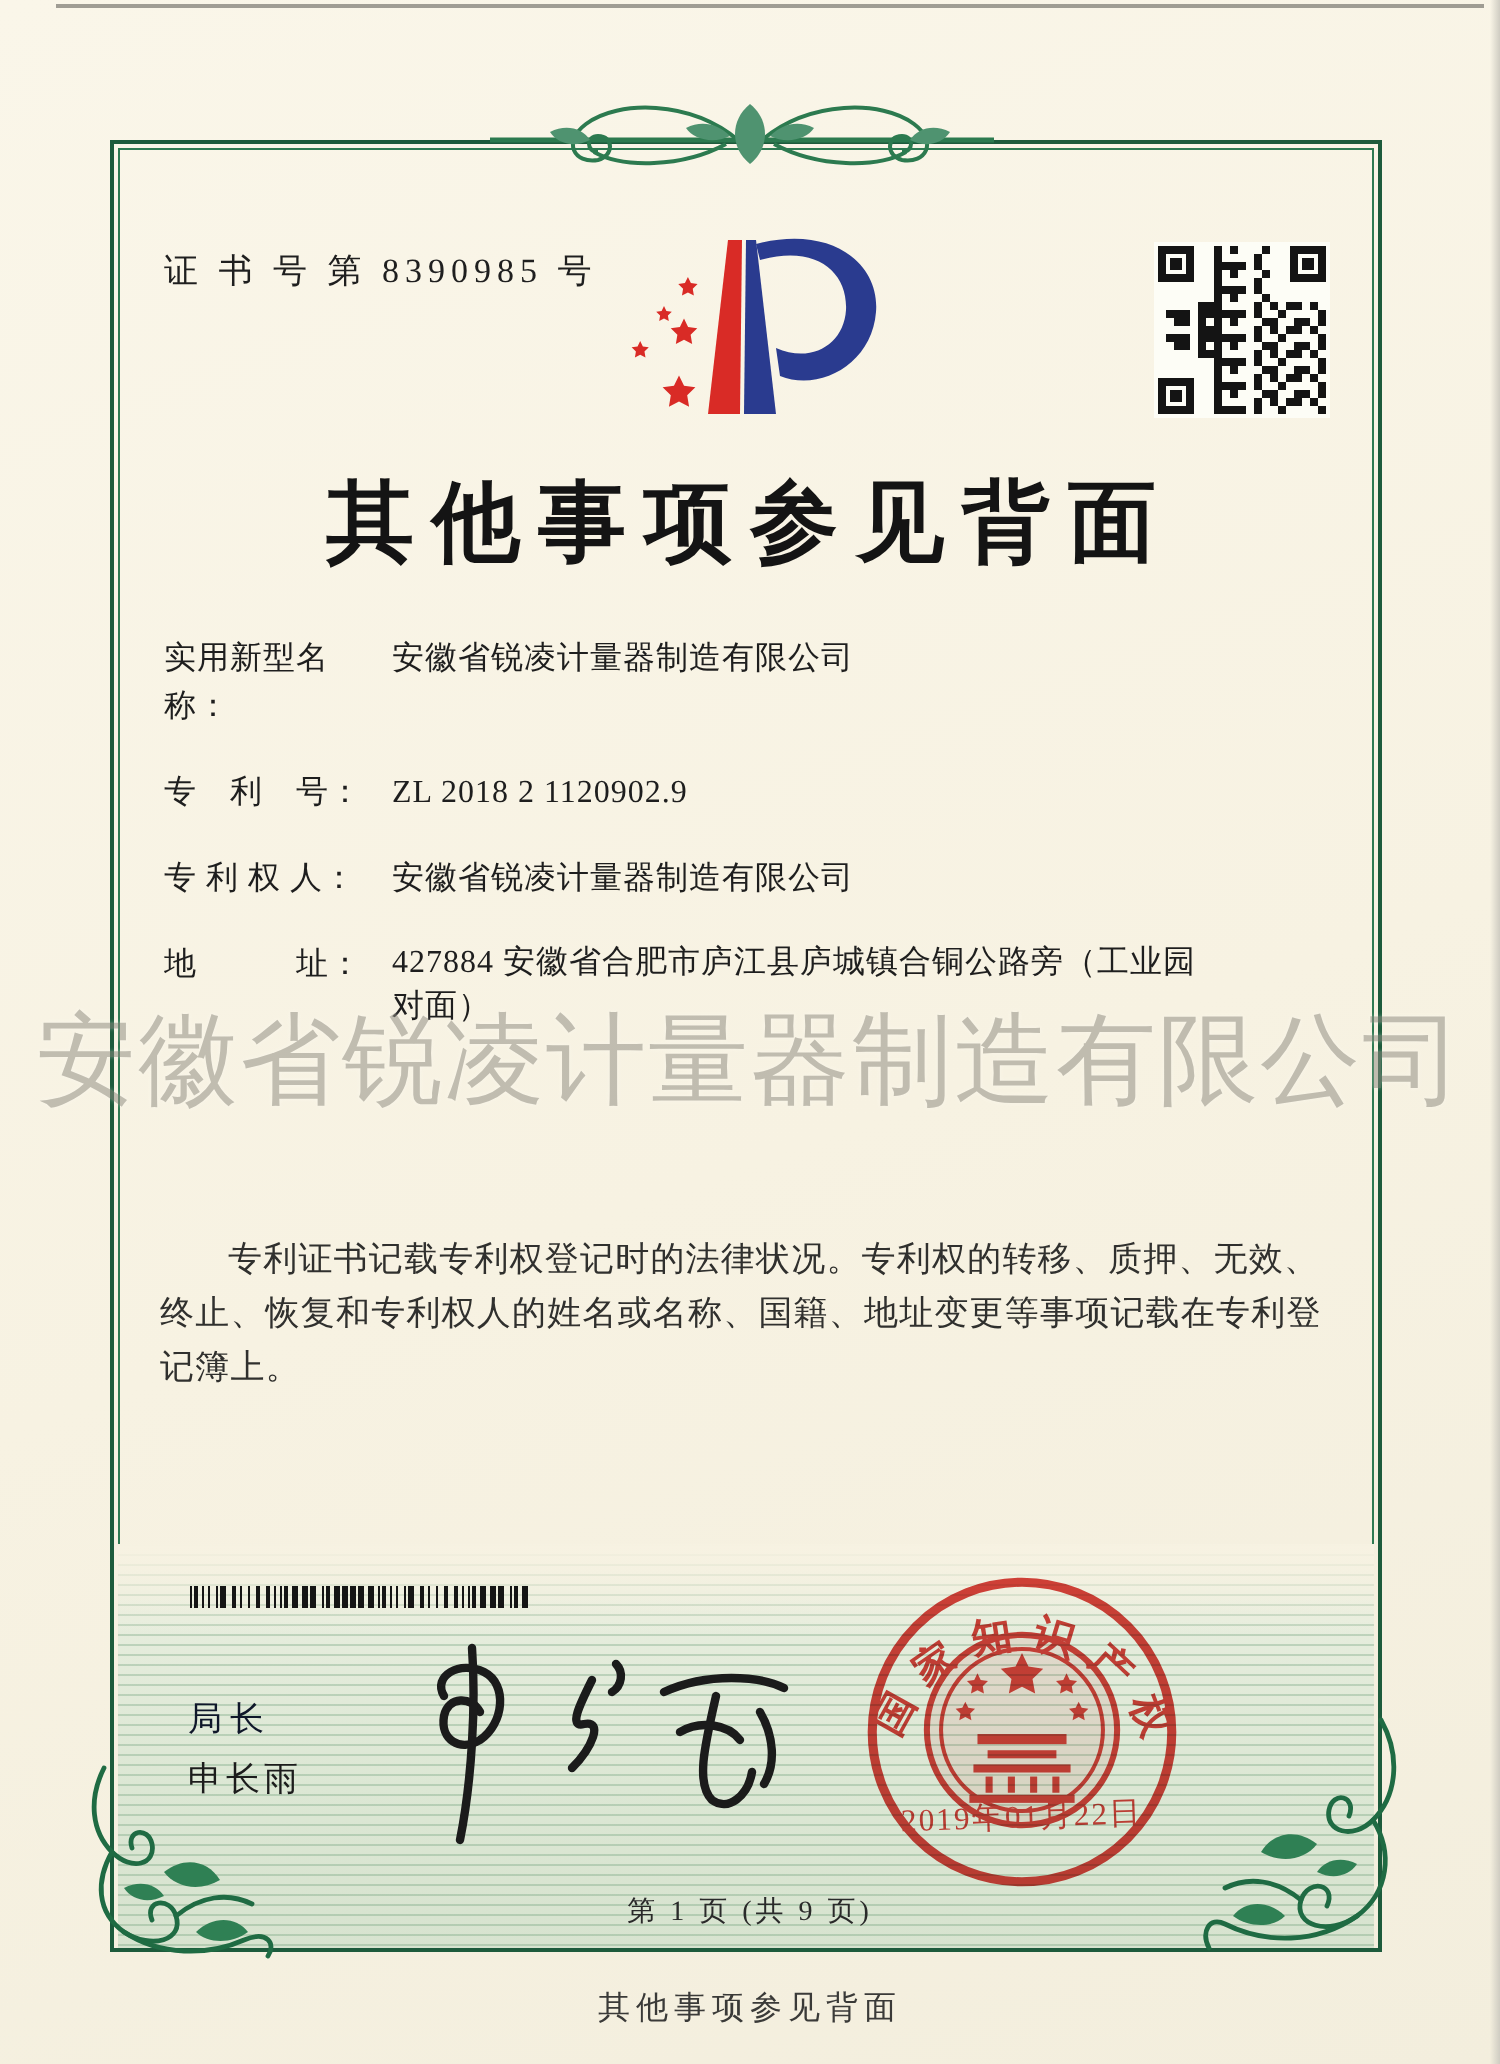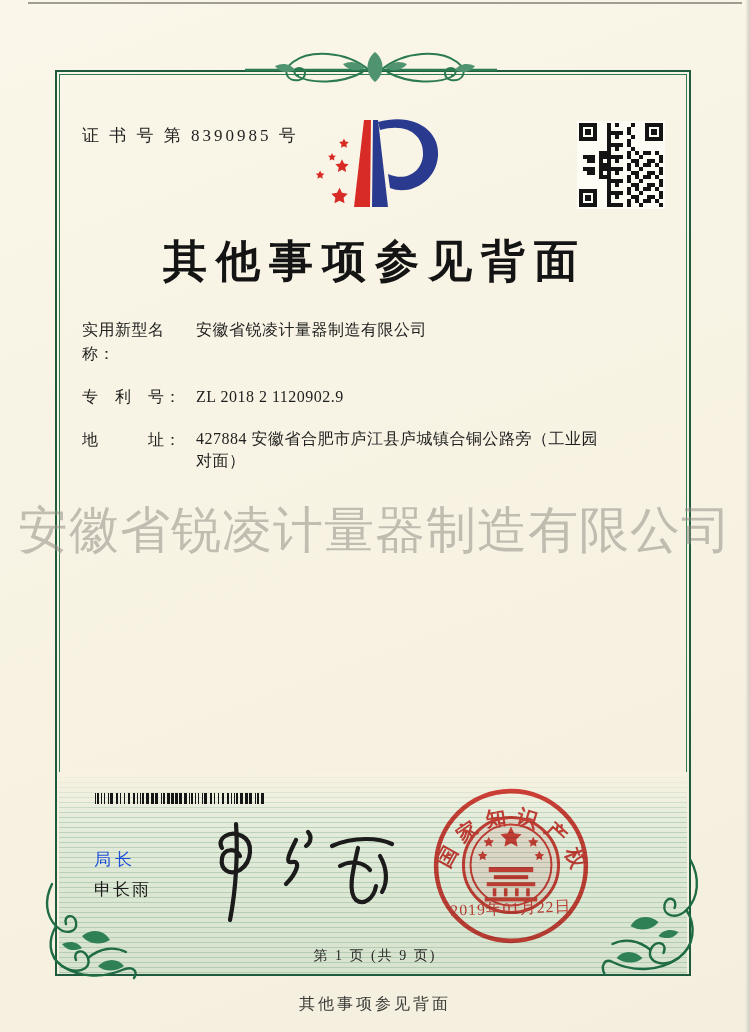--- a/index.html
+++ b/index.html
@@ -68,21 +68,21 @@
   
   .body-text{position:absolute;left:80px;top:616px;width:582px;z-index:2;}
   .body-text p{
     margin:0 0 3px 0;font-size:17px;line-height:27px;text-indent:2em;
     letter-spacing:.6px;color:#30302e;
   }
 
   
   .barcode{position:absolute;left:95px;top:793px;height:11px;width:190px;font-size:0;z-index:2;}
   .barcode span{display:inline-block;height:11px;background:#151515;}
-  .issuer-title{position:absolute;left:94px;top:848px;font-size:17px;letter-spacing:4px;color:#1d4ed8;z-index:2;}
+  .issuer-title{position:absolute;left:94px;top:848px;font-size:17px;letter-spacing:4px;color:#0f172a;z-index:2;}
   .issuer-name{position:absolute;left:94px;top:878px;font-size:17px;letter-spacing:2px;color:#1c1c1c;z-index:2;}
   .signature{position:absolute;left:192px;top:812px;width:212px;height:118px;z-index:2;}
   .seal{position:absolute;left:430px;top:780px;width:162px;height:170px;z-index:4;opacity:.93;mix-blend-mode:multiply;}
 
   .page-num{position:absolute;left:0;top:947px;width:750px;text-align:center;font-size:14px;letter-spacing:2px;color:#2a2a2a;z-index:2;}
   .back-note{position:absolute;left:0;top:994px;width:750px;text-align:center;font-size:16px;letter-spacing:3px;color:#3a3a38;}
 </style>
 </head>
 <body>
 
@@ -305,29 +305,33 @@
 
 <div class="title">其他事项参见背面</div>
 
 <div class="fields">
   <div class="row">
     <span class="flabel">实用新型名称：</span><span class="fvalue">安徽省锐凌计量器制造有限公司</span>
   </div>
   <div class="row">
     <span class="flabel">专　利　号：</span><span class="fvalue">ZL 2018 2 1120902.9</span>
   </div>
+  <div class="row">
+    <span class="flabel">专 利 权 人：</span><span class="fvalue">安徽省锐凌计量器制造有限公司</span>
+  </div>
   <div class="row addr">
     <span class="flabel">地　　　址：</span><span class="fvalue pre">427884 安徽省合肥市庐江县庐城镇合铜公路旁（工业园
 对面）</span>
   </div>
 </div>
 
 <div class="watermark">安徽省锐凌计量器制造有限公司</div>
 
 <div class="body-text">
+  <p>专利证书记载专利权登记时的法律状况。专利权的转移、质押、无效、终止、恢复和专利权人的姓名或名称、国籍、地址变更等事项记载在专利登记簿上。</p>
 </div>
 
 <div class="barcode"><span style="width:1px;margin-right:1px"></span><span style="width:2px;margin-right:2px"></span><span style="width:1px;margin-right:2px"></span><span style="width:1px;margin-right:3px"></span><span style="width:1px;margin-right:1px"></span><span style="width:3px;margin-right:3px"></span><span style="width:2px;margin-right:2px"></span><span style="width:1px;margin-right:3px"></span><span style="width:1px;margin-right:3px"></span><span style="width:2px;margin-right:3px"></span><span style="width:2px;margin-right:2px"></span><span style="width:1px;margin-right:2px"></span><span style="width:1px;margin-right:1px"></span><span style="width:2px;margin-right:2px"></span><span style="width:3px;margin-right:2px"></span><span style="width:3px;margin-right:1px"></span><span style="width:3px;margin-right:3px"></span><span style="width:1px;margin-right:1px"></span><span style="width:2px;margin-right:2px"></span><span style="width:3px;margin-right:1px"></span><span style="width:3px;margin-right:1px"></span><span style="width:3px;margin-right:1px"></span><span style="width:3px;margin-right:2px"></span><span style="width:3px;margin-right:2px"></span><span style="width:1px;margin-right:1px"></span><span style="width:2px;margin-right:2px"></span><span style="width:1px;margin-right:2px"></span><span style="width:1px;margin-right:3px"></span><span style="width:1px;margin-right:1px"></span><span style="width:3px;margin-right:3px"></span><span style="width:2px;margin-right:2px"></span><span style="width:1px;margin-right:3px"></span><span style="width:1px;margin-right:3px"></span><span style="width:2px;margin-right:3px"></span><span style="width:2px;margin-right:2px"></span><span style="width:1px;margin-right:2px"></span><span style="width:1px;margin-right:1px"></span><span style="width:2px;margin-right:2px"></span><span style="width:3px;margin-right:2px"></span><span style="width:3px;margin-right:1px"></span><span style="width:3px;margin-right:3px"></span><span style="width:1px;margin-right:1px"></span><span style="width:2px;margin-right:2px"></span><span style="width:3px;margin-right:1px"></span></div>
 
 <div class="issuer-title">局长</div>
 <div class="issuer-name">申长雨</div>
 
 <svg class="signature" viewBox="0 0 212 118">
   <g stroke="#1b1b1b" stroke-width="4.2" fill="none" stroke-linecap="round" stroke-linejoin="round">
     <path d="M30,36 C24,26 38,18 50,24 C62,30 60,50 48,58 C38,64 28,58 30,46 C32,36 44,36 48,44"></path>

